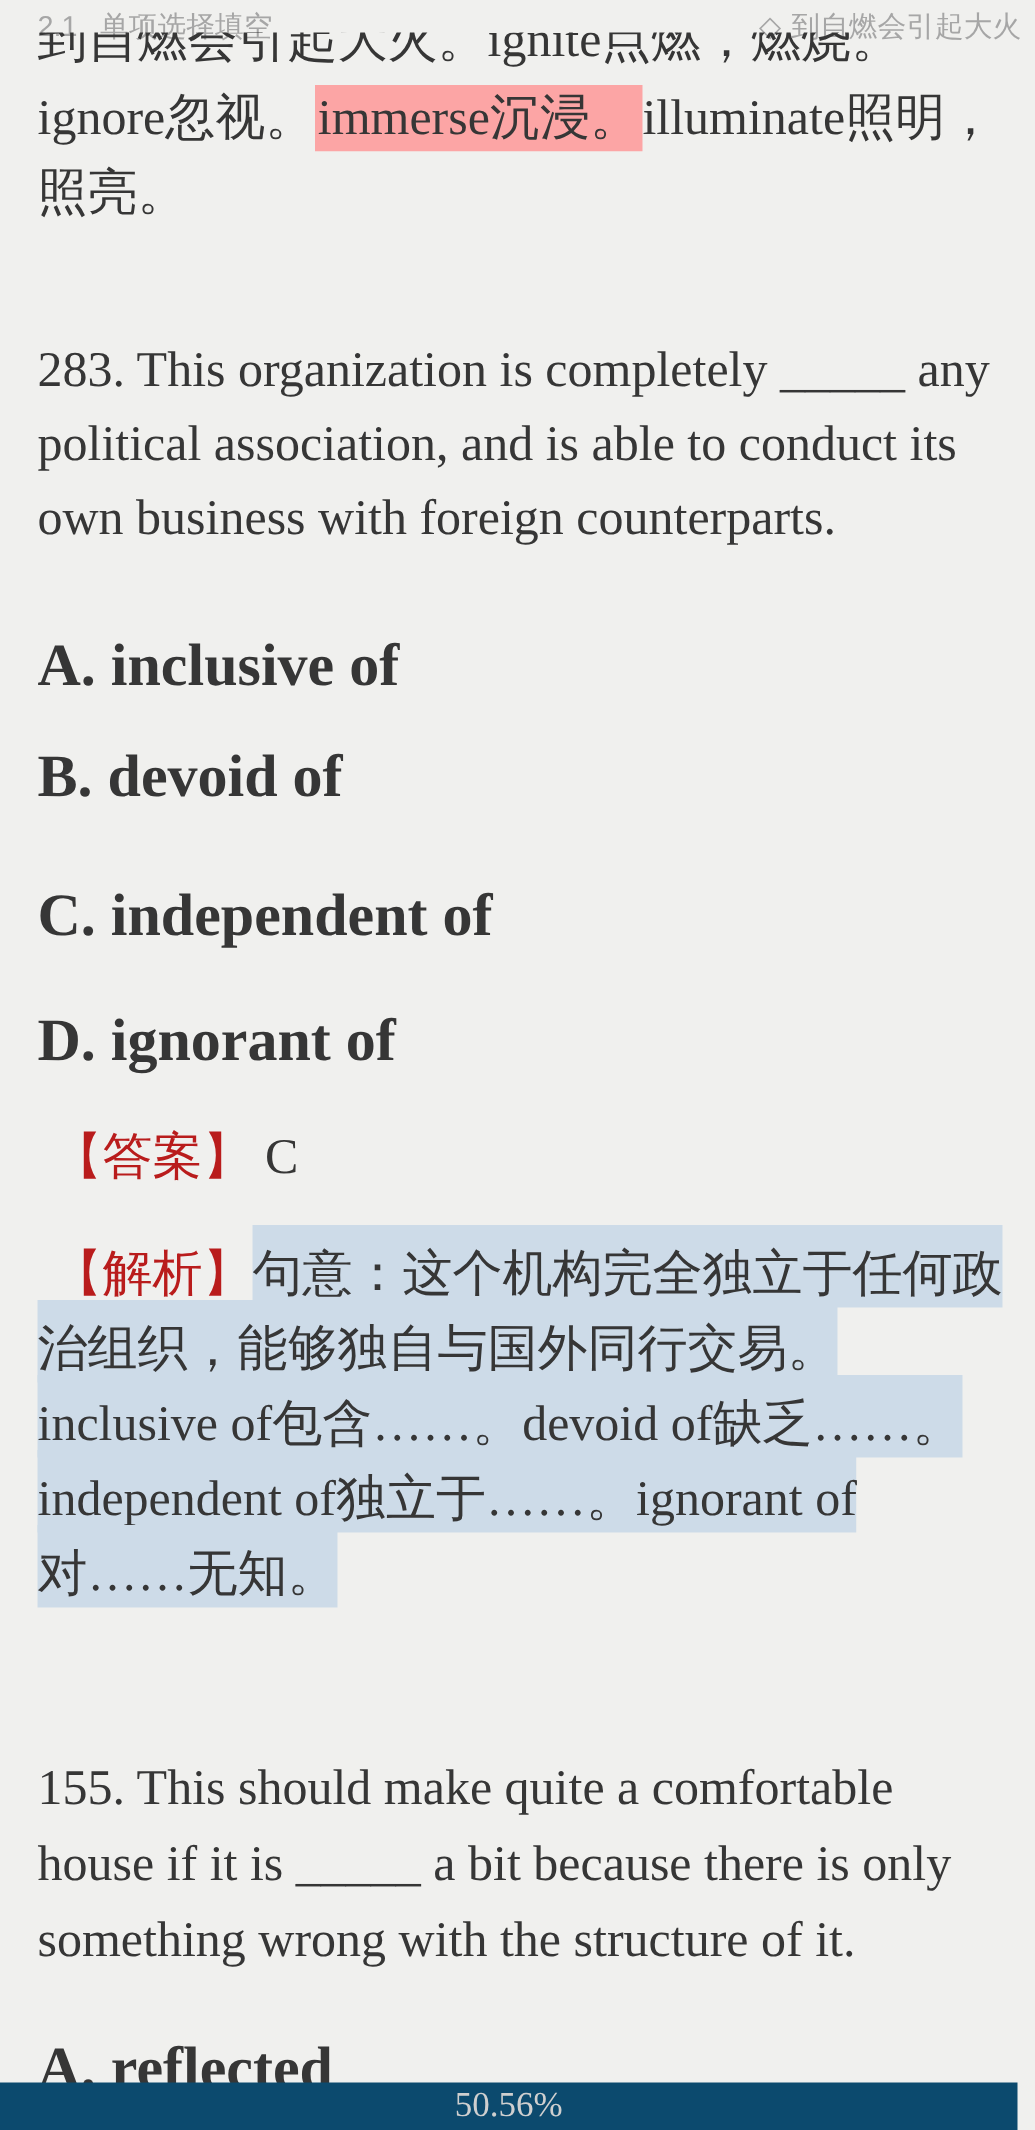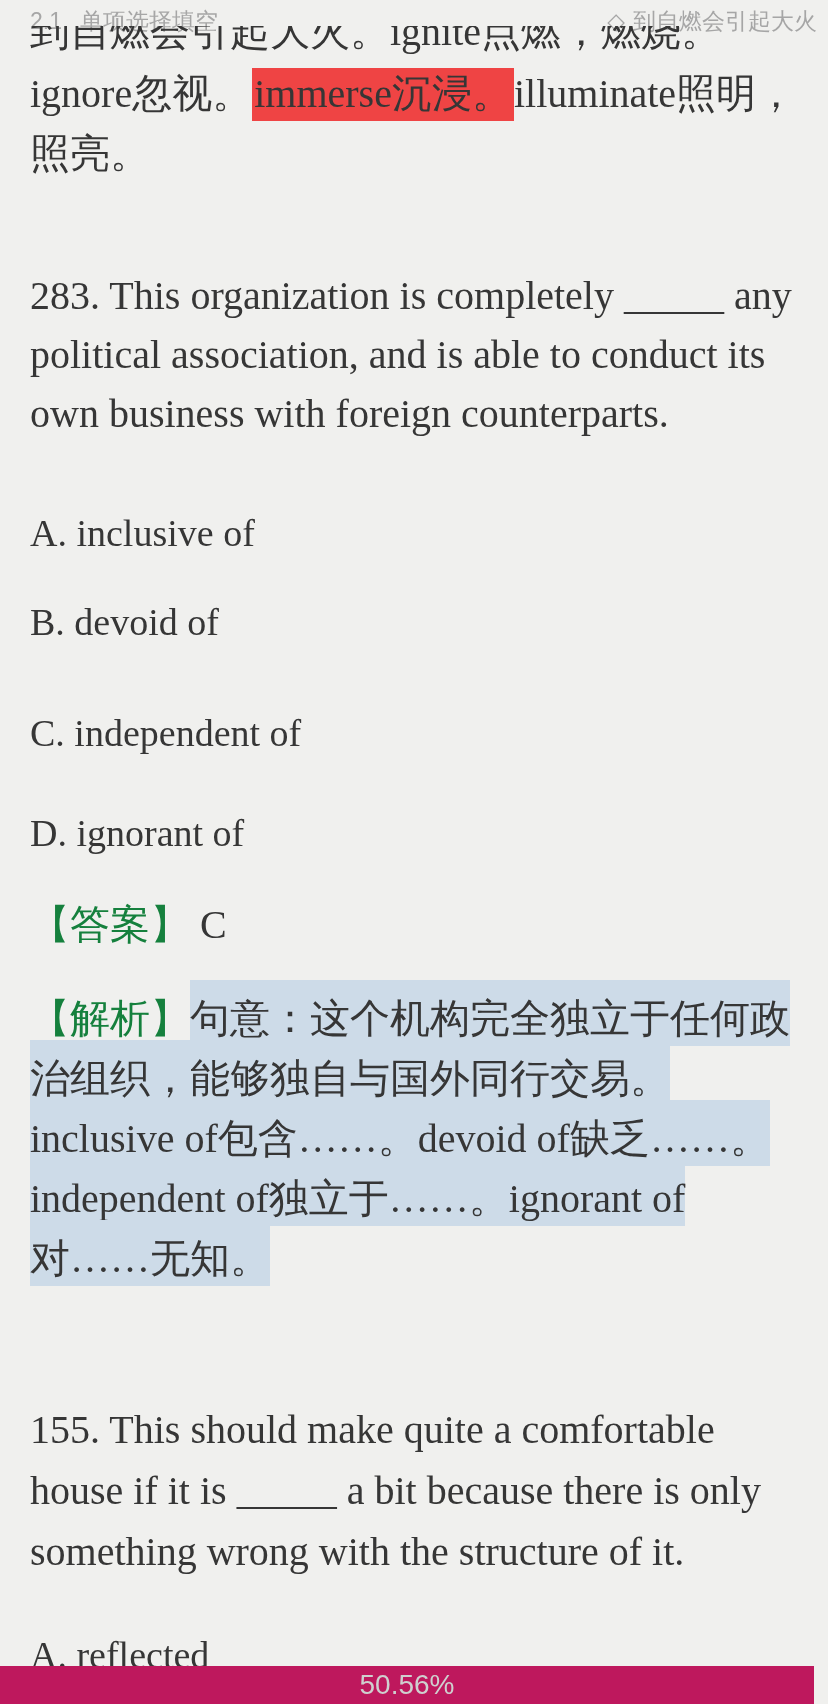--- a/index.html
+++ b/index.html
@@ -22,36 +22,36 @@
     position:absolute;left:30px;width:778px;margin:0;
     font-size:40px;line-height:60px;white-space:pre-line;
   }
   .clip-wrap{
     position:absolute;top:26px;left:30px;width:778px;height:34px;
     overflow:hidden;
   }
   .clip-wrap .par{position:static;margin-top:-24px;}
   .p-vocab{top:64px;}
   .p-q154{top:266px;line-height:59px;}
-  .opt{position:absolute;left:30px;width:778px;font-size:38px;line-height:60px;}
+  .opt{position:absolute;left:30px;width:778px;font-size:48px;line-height:60px;font-weight:bold;}
   .opt-a{top:503px;} .opt-b{top:592px;} .opt-c{top:703px;} .opt-d{top:803px;}
   .p-answer{top:895px;}
   .p-analysis{top:989px;}
   .p-q155{top:1399px;line-height:61px;}
   .opt-last{top:1625px;}
-  .tag{color:#15803d;}
+  .tag{color:#b91c1c;margin-left:12px;}
   .ans-letter{margin-left:10px;}
   mark{color:inherit;}
-  .hl-purple{background:#ef4444;padding:3px 2px 5px 2px;}
+  .hl-purple{background:#fca5a5;padding:3px 2px 5px 2px;}
   .hl-blue{background:#cddbe8;padding:16px 0 5px 0;}
   
   .bottombar{
     position:absolute;left:0;right:14px;bottom:0;height:38px;z-index:5;
-    background:#be185d;color:#cfcfcf;
-    font-family:Liberation Sans, sans-serif;
+    background:#0c4a6e;color:#cfcfcf;
+    font-family:Liberation Serif, serif;
     font-size:28px;line-height:38px;text-align:center;
   }
 </style>
 </head>
 <body>
 
 <div class="screen">
 
   <div class="topbar">
     <span class="left">

